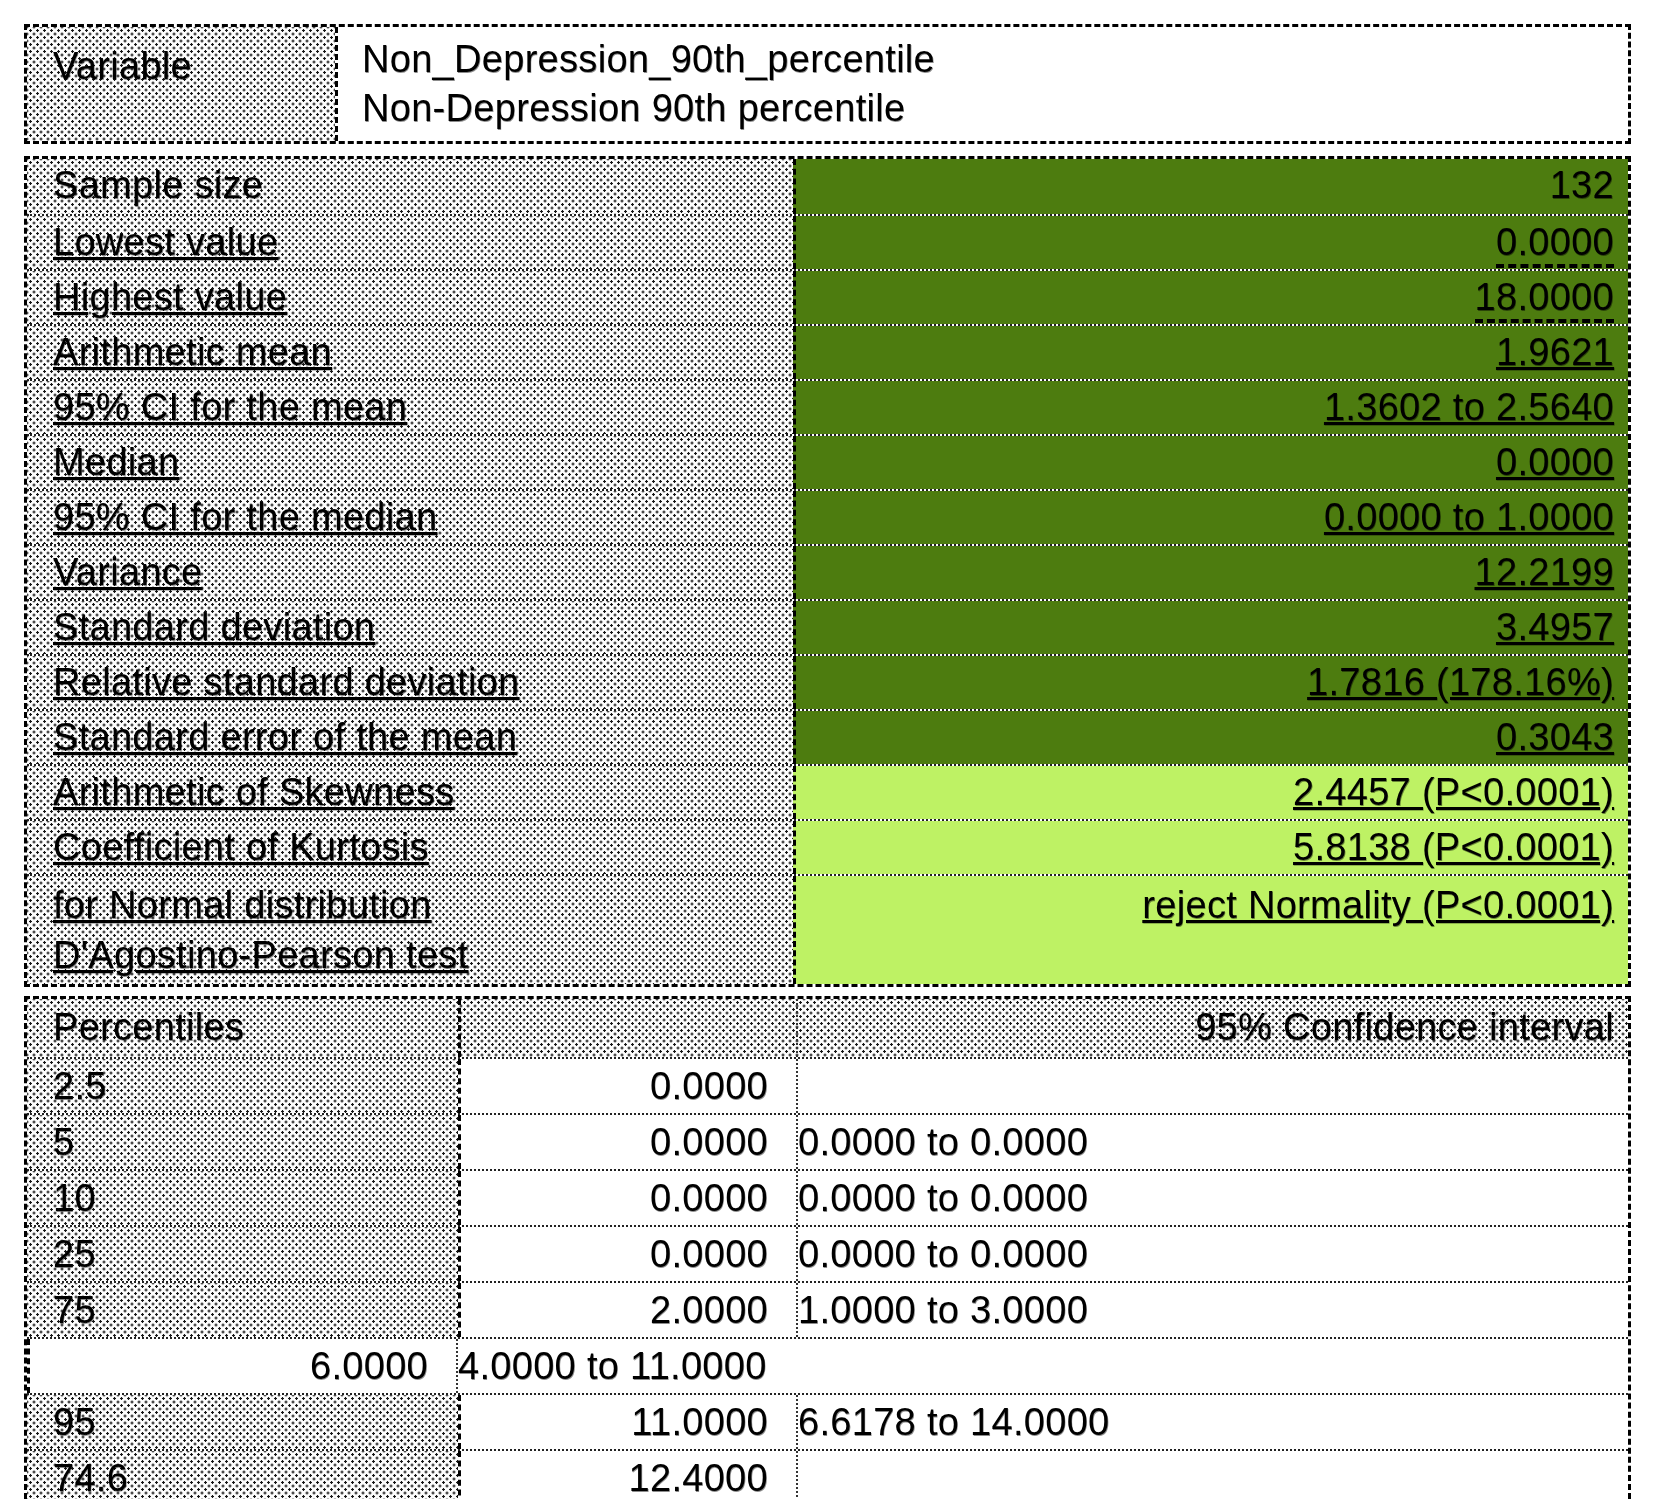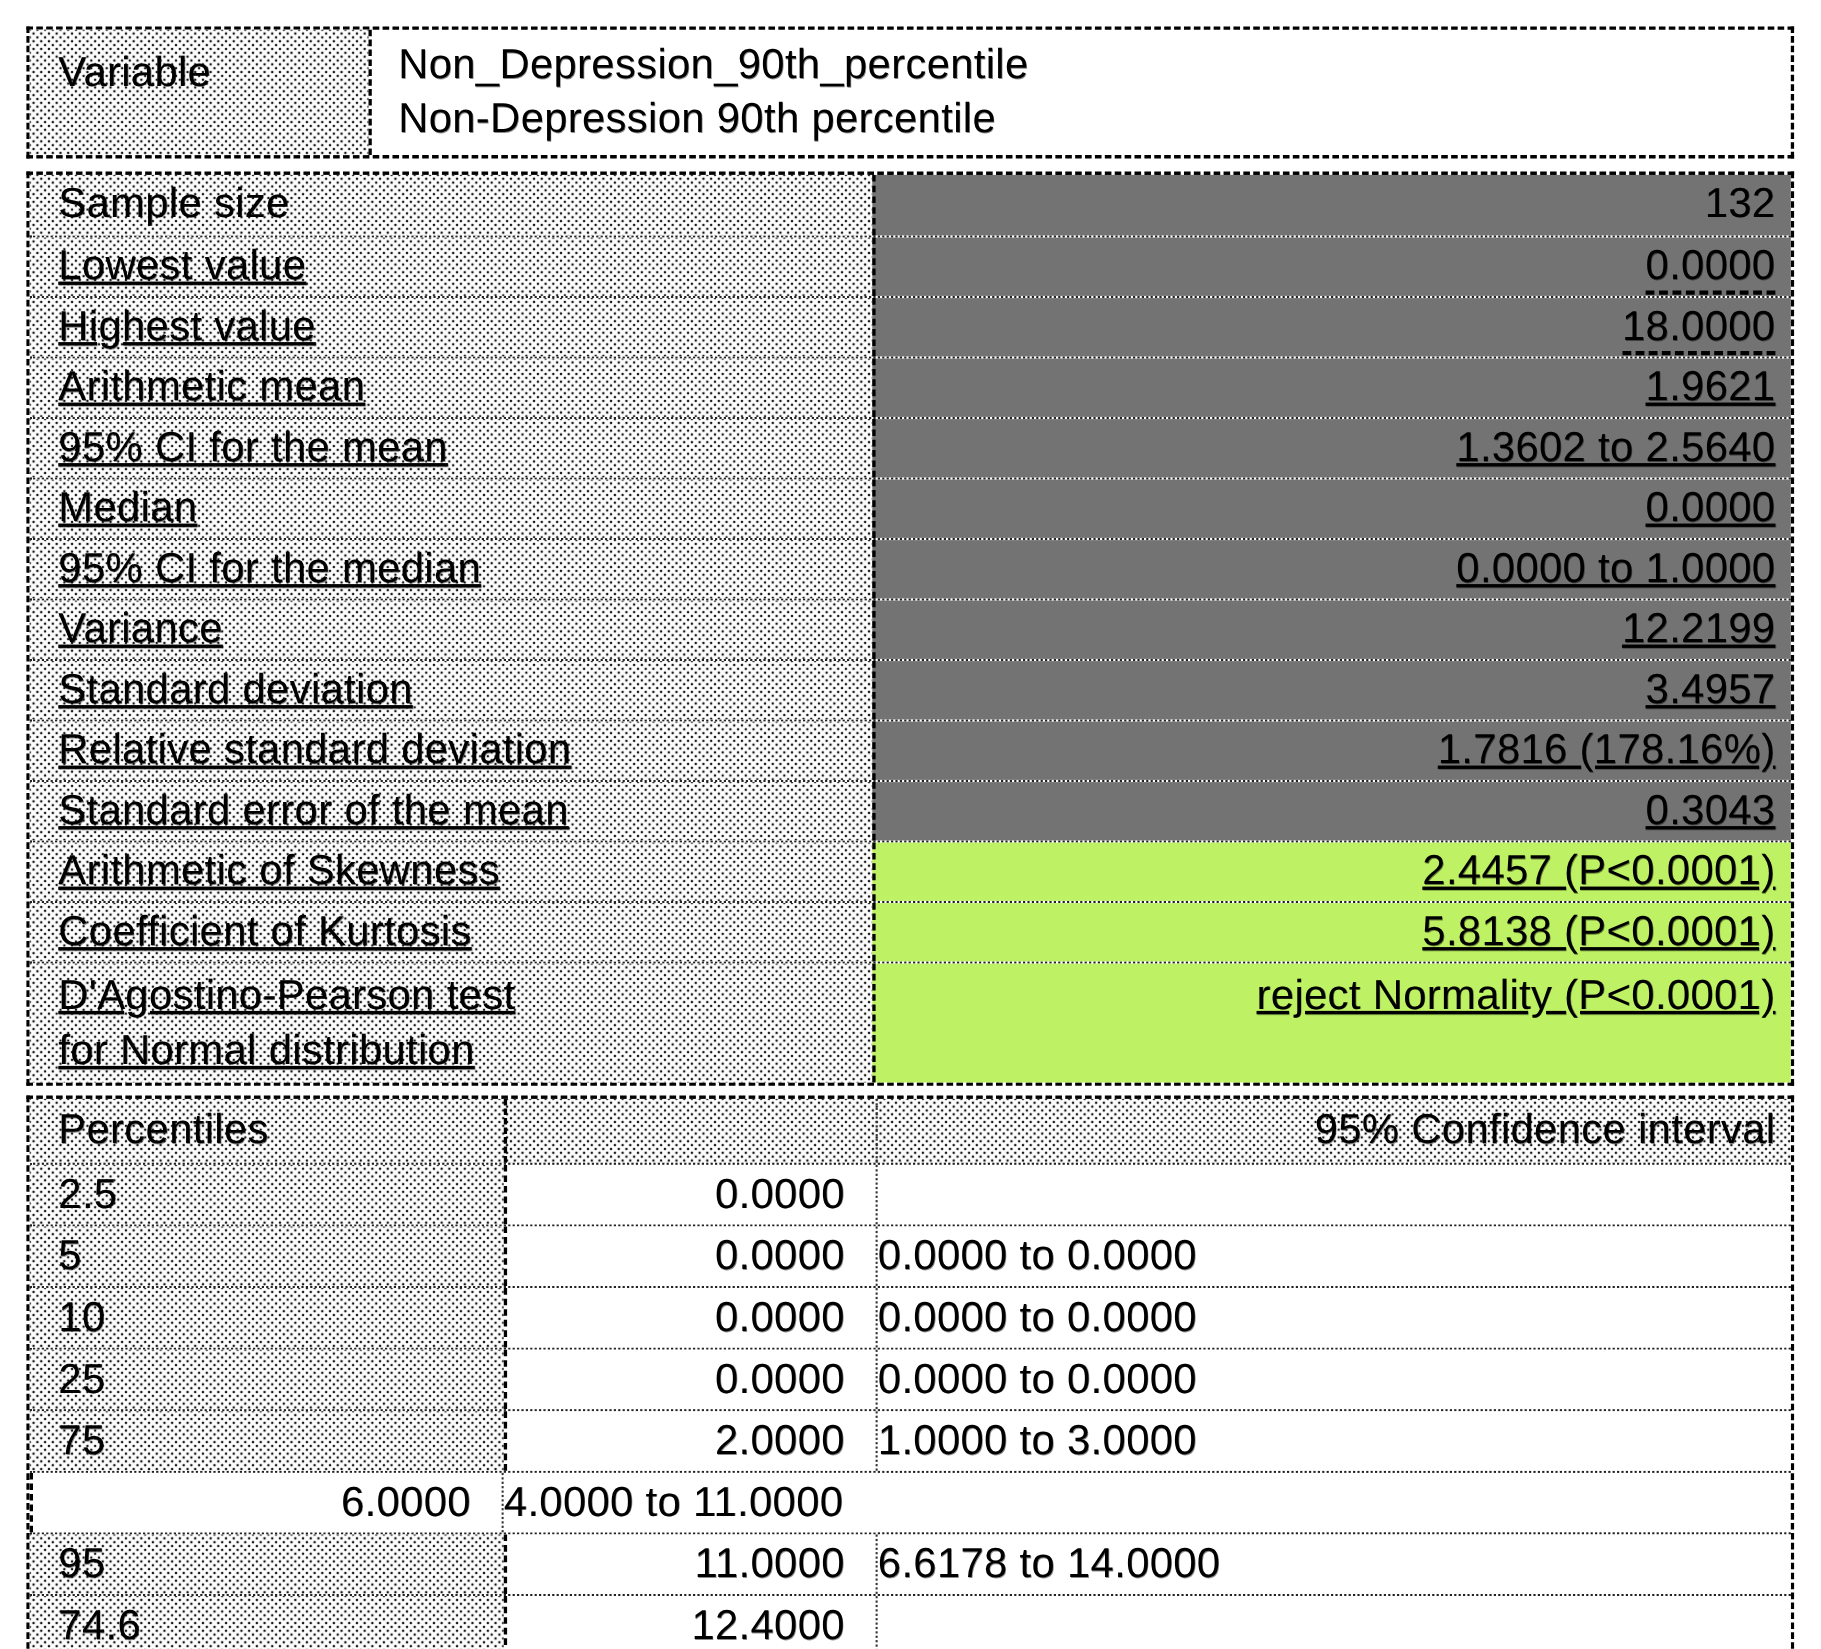--- a/index.html
+++ b/index.html
@@ -38,21 +38,21 @@
   .var-label-cell { padding: 18px 0 0 26px; }
   .var-value-cell { border-left: 3px dashed #000; padding: 8px 0 0 24px; line-height: 49px; }
 
   
   #stats-table { top: 142px; }
   .srow { display: grid; grid-template-columns: 766px 1fr; height: 55px; }
   .srow + .srow { border-top: 2px dotted #222; text-decoration: underline; }
   .srow .lbl { padding-left: 26px; line-height: 53px; overflow: hidden; }
   .srow .val {
     text-align: right; padding-right: 14px; line-height: 53px;
-    border-left: 3px dashed #000; background: #737373; white-space: nowrap;
+    border-left: 3px dashed #000; background: #4d7c0f; white-space: nowrap;
   }
   .srow.hl .val { background-color: #bef264; }
   .srow.tall { height: 110px; }
   .srow.tall .lbl, .srow.tall .val { line-height: 50px; padding-top: 4px; }
   .link {
     display: inline-block; line-height: 44px;
     border-bottom: 4px dashed #000;
     cursor: pointer;
   }
 
@@ -131,22 +131,22 @@
     <div class="srow hl">
       <div class="lbl dither">Arithmetic of Skewness</div>
       <div class="val dither">2.4457 (P&lt;0.0001)</div>
     </div>
     <div class="srow hl">
       <div class="lbl dither">Coefficient of Kurtosis</div>
       <div class="val dither">5.8138 (P&lt;0.0001)</div>
     </div>
     <div class="srow hl tall">
       <div class="lbl dither">
+        <div>for Normal distribution</div>
         <div>D'Agostino-Pearson test</div>
-        <div>for Normal distribution</div>
       </div>
       <div class="val dither">reject Normality (P&lt;0.0001)</div>
     </div>
   </div>
 
   <div class="tbl" id="pct-table">
     <div class="phead dither">
       <div class="c1">Percentiles</div>
       <div class="c2"></div>
       <div class="c3">95% Confidence interval</div>

